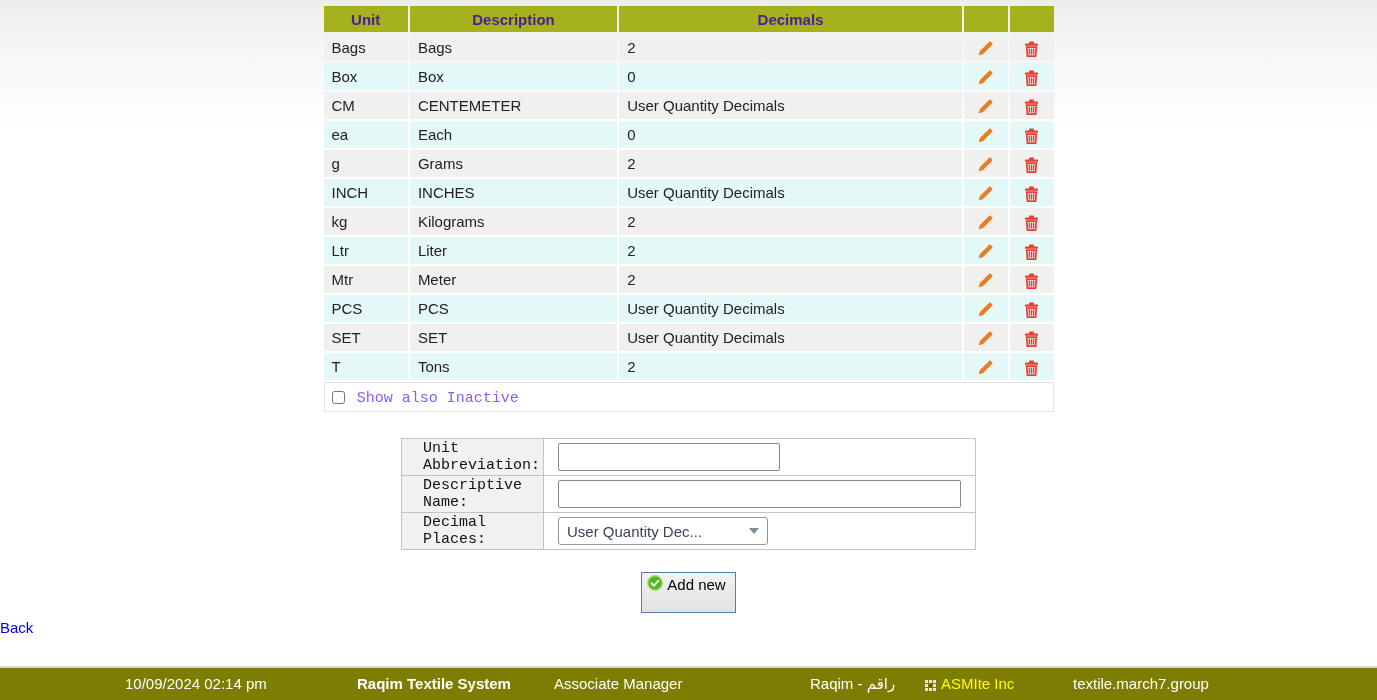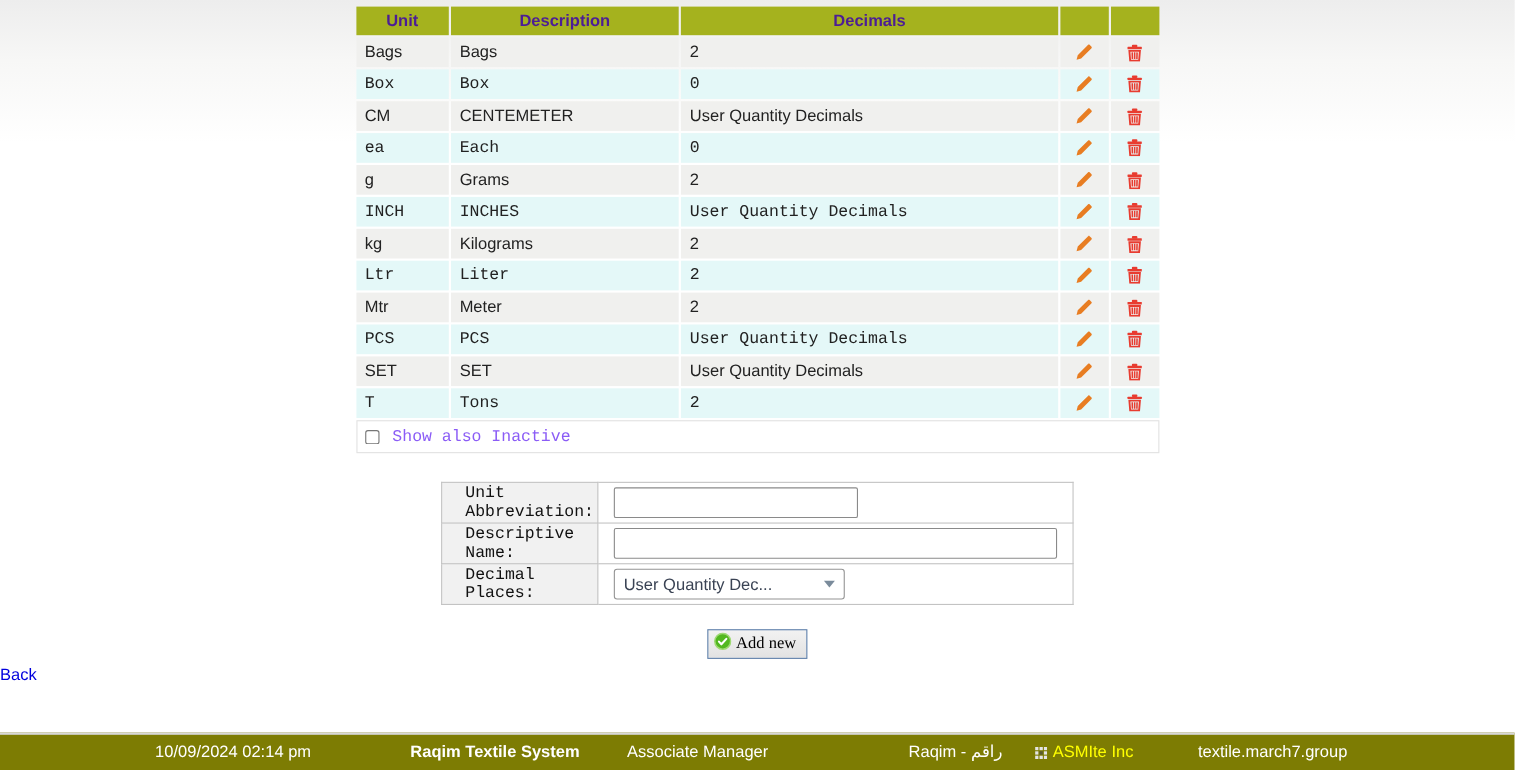--- a/index.html
+++ b/index.html
@@ -24,21 +24,21 @@
   }
   table.units th{
     background:var(--header-bg);
     color:#4c1d95; font-weight:bold; text-align:center;
     height:26px; font-size:15px;
   }
   table.units td{height:27px; vertical-align:middle; padding:0 8px;}
   .col-unit{width:85px;} .col-desc{width:209px;} .col-dec{width:348px;}
   .col-edit{width:44px;} .col-del{width:44px;}
   tr.row-odd td{background:var(--row-odd-bg);}
-  tr.row-even td{background:var(--row-even-bg);font-family:Liberation Mono, monospace;}
+  tr.row-even td{background:var(--row-even-bg);}
   td.icon-cell{text-align:center; padding:0; cursor:pointer;}
   td.icon-cell svg{vertical-align:middle;}
   tr.inactive-row td{
     background:#fff; border:1px solid #e2e2e2; height:30px; padding-left:7px;
   }
   tr.inactive-row label{margin-left:8px; color:#8b5cf6;font-family:Liberation Mono, monospace;}
   input[type=checkbox]{width:13px; height:13px; vertical-align:middle; cursor:pointer;}
 
   
   table.entry{
@@ -60,34 +60,34 @@
   }
   .select .arrow{
     width:0; height:0; border-left:5px solid transparent; border-right:5px solid transparent;
     border-top:6px solid #7a8b9b; margin-left:8px;
   }
 
   
   .actions{text-align:center; margin-top:22px;}
   button.addnew{
     display:inline-flex; align-items:center; gap:4px;
-    font-family:Liberation Serif, serif; font-size:15px; color:#000;
+    font-family:Liberation Sans, sans-serif; font-size:15px; color:#000;
     background:linear-gradient(180deg,#f2f2f2,#e2e2e2);
-    border:1px solid #5b7da8; padding:2px 9px 2px 5px; cursor:pointer;
+    border:1px solid #5b7da8; padding:2px 9px 18px 5px; cursor:pointer;
   }
   .back-wrap{text-align:left; margin-top:6px;}
   a.back{color:var(--link-blue); text-decoration:none; cursor:pointer;}
 
   
   footer{
     position:absolute; left:0; bottom:0; width:1377px; height:34px;
     background:var(--footer-bg); border-top:2px solid #d8d8d8;
     color:#fff; font-size:15px;
   }
-  footer span{position:absolute; top:0; line-height:32px; white-space:nowrap;margin-left:16px;}
+  footer span{position:absolute; top:0; line-height:32px; white-space:nowrap;}
   .f-datetime{left:125px;} .f-system{left:357px;font-weight:bold;} .f-role{left:554px;}
   .f-user{left:810px;} .f-compicon{left:925px; top:2px;} .f-company{left:941px; color:var(--company-yellow);}
   .f-domain{left:1073px;text-align:center;}
 </style>
 </head>
 <body>
 
 <div class="content">
 
   <table class="units">

